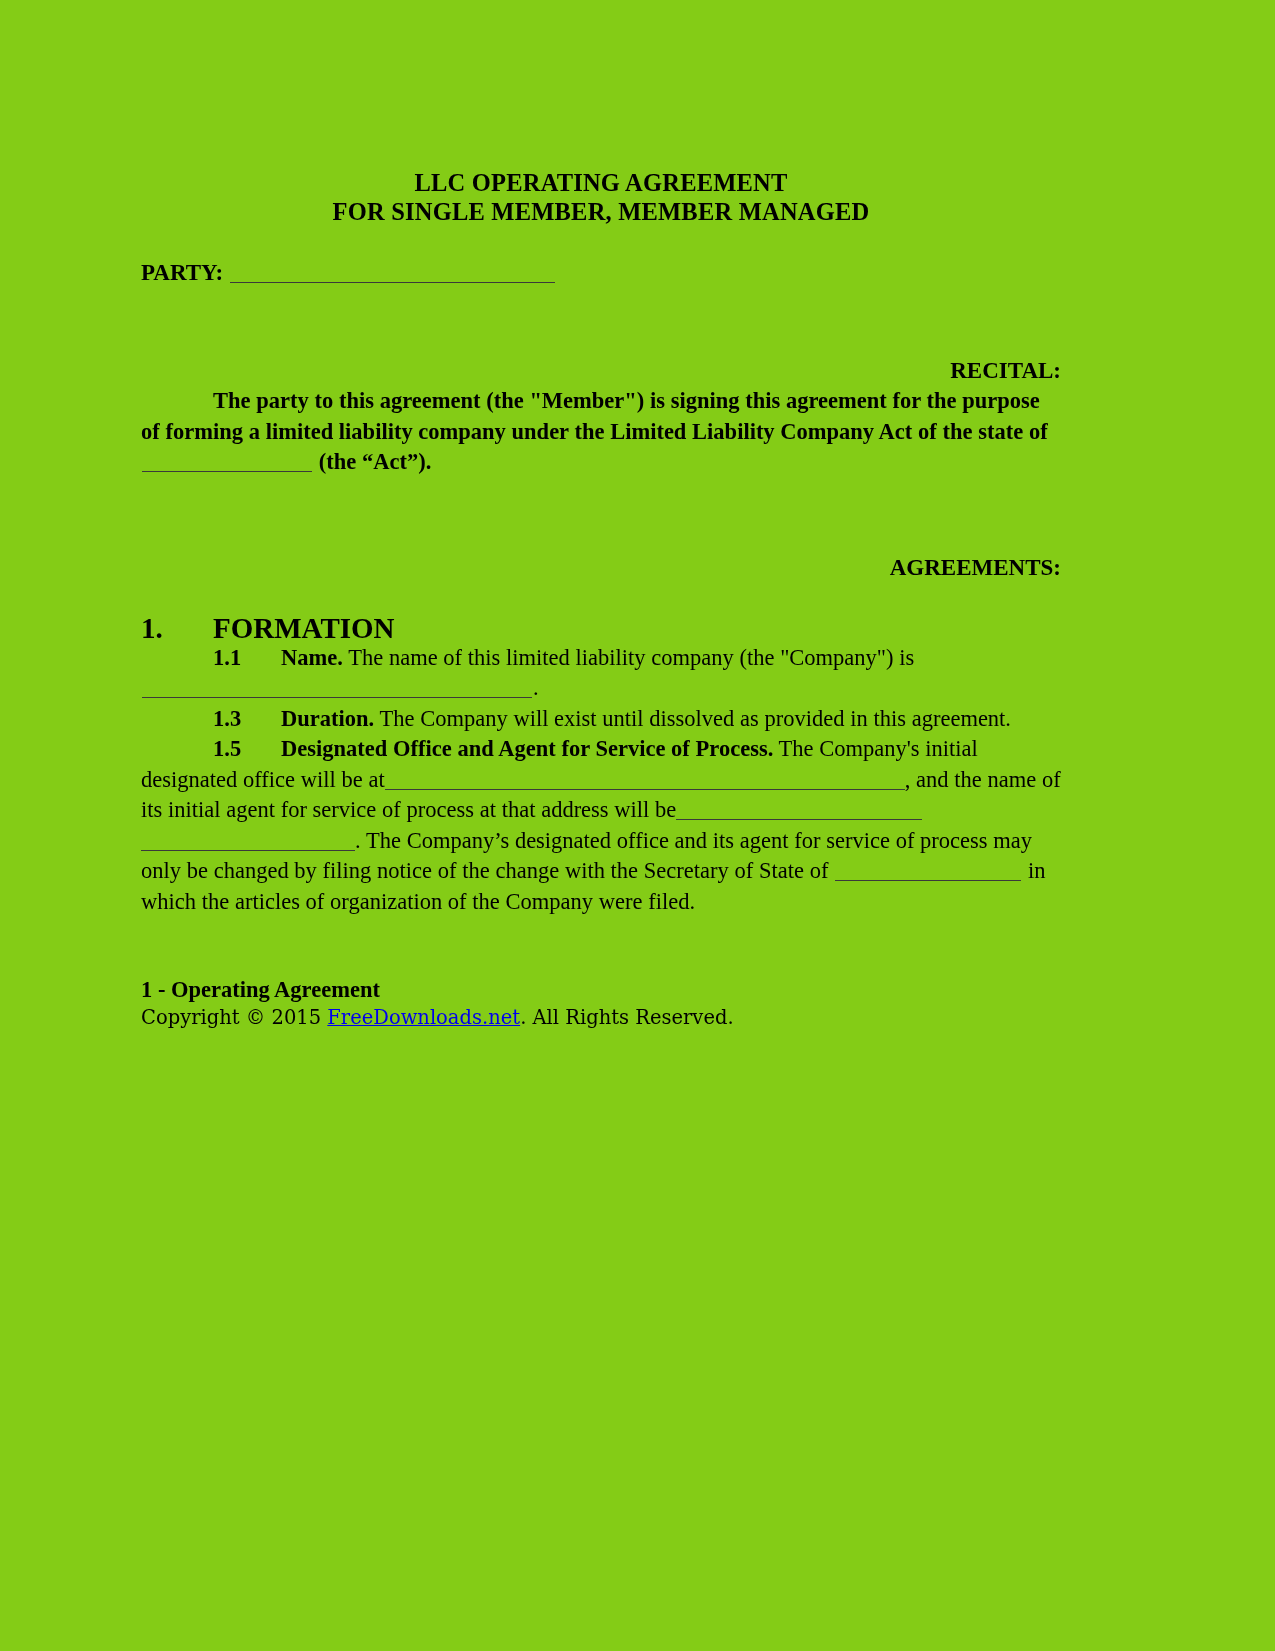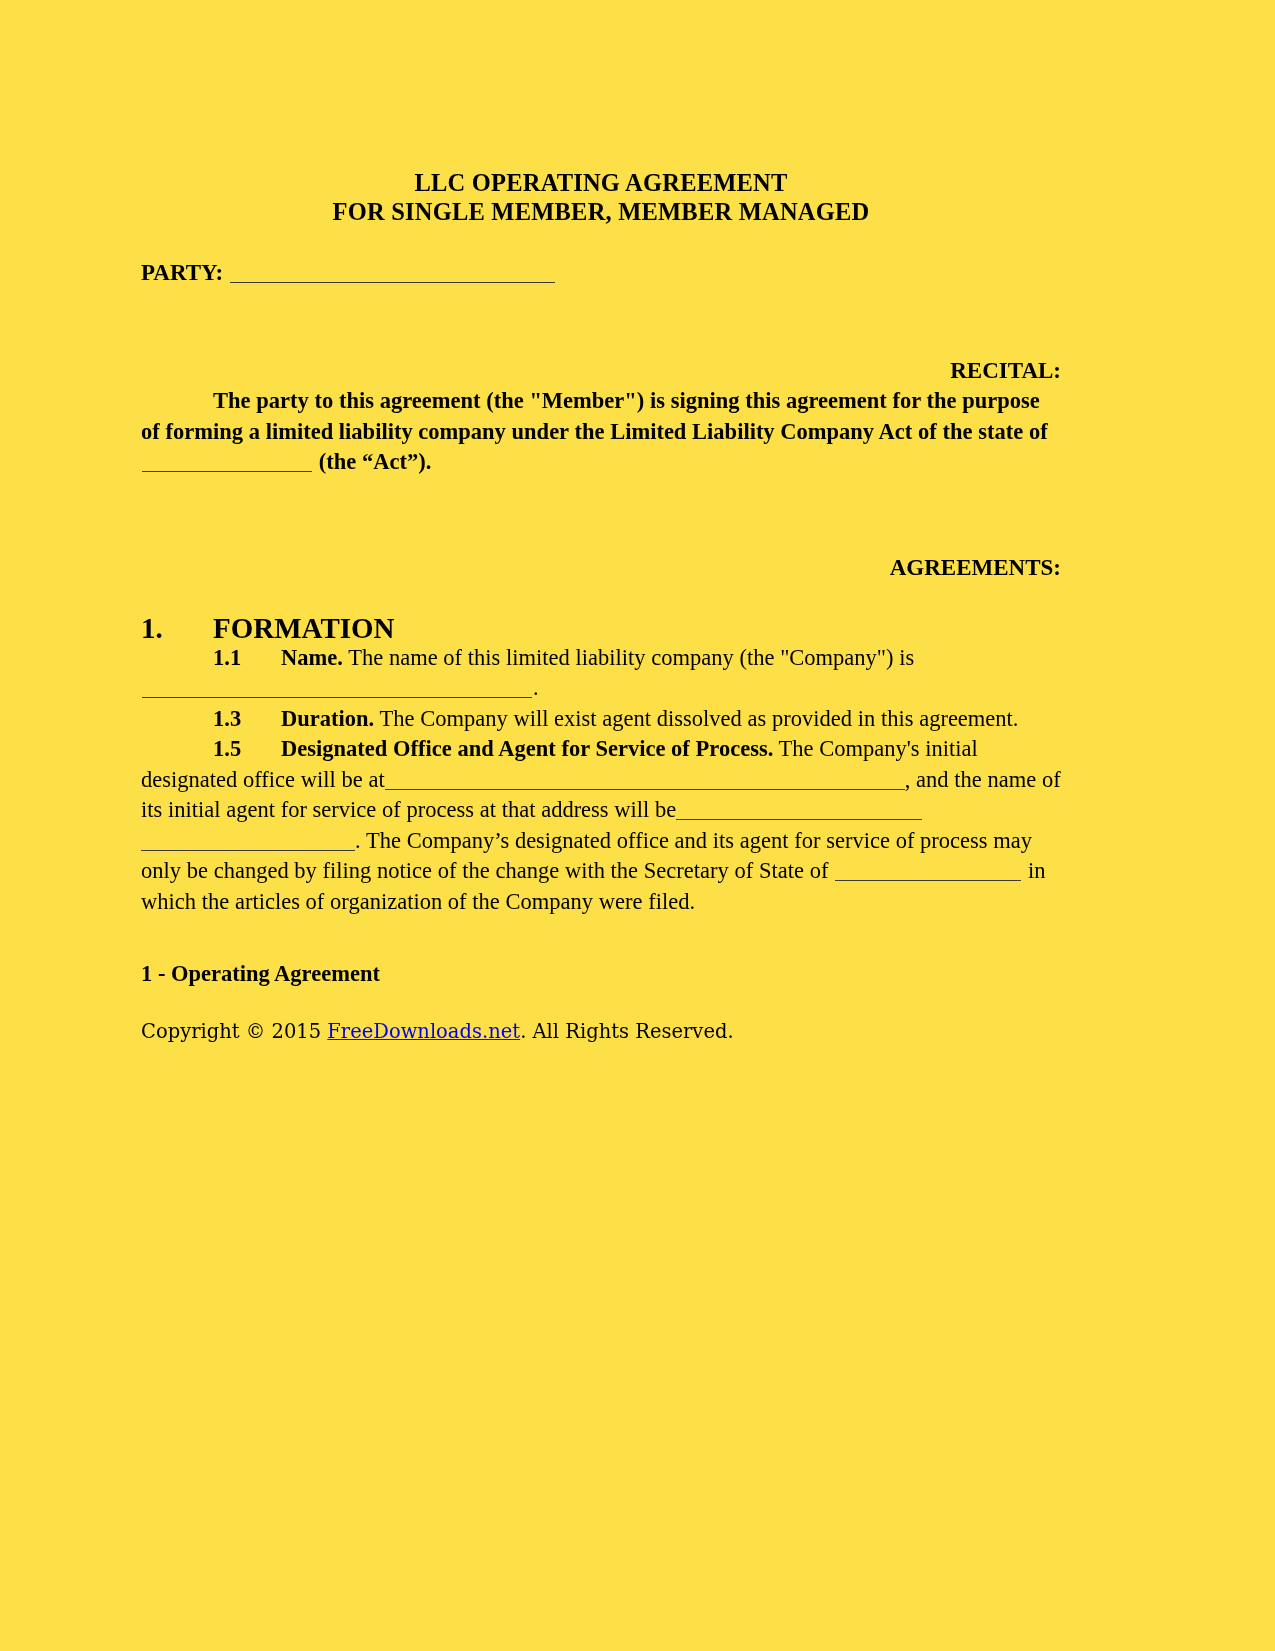--- a/index.html
+++ b/index.html
@@ -5,21 +5,21 @@
 <style>
   html, body {
     margin: 0;
     padding: 0;
     background: #ffffff;
   }
   .page {
     position: relative;
     width: 1275px;
     height: 1651px;
-    background: #fde047;
+    background: #84cc16;
     margin: 0 auto;
     overflow: hidden;
     font-family: "Liberation Serif", "DejaVu Serif", serif;
     color: #000000;
   }
   .content {
     position: absolute;
     left: 141px;
     top: 0;
     width: 920px;
@@ -96,27 +96,26 @@
   .sub .lead { padding-left: 72px; }
   .sub .subnum {
     font-weight: bold;
     display: inline-block;
     width: 68px;
   }
   .sub .subtitle { font-weight: bold; }
 
   
   .footer-title {
-    margin-top: 42px;
+    margin-top: 58px;
     font-size: 22.5px;
     font-weight: bold;
     line-height: 30px;
   }
   .copyright {
-    margin-top: 30px;
     font-size: 19.5px;
     line-height: 26px;
     font-family: "DejaVu Serif", "Liberation Serif", serif;
   }
   .copyright a,
   .copyright .link {
     color: #0000ee;
     text-decoration: underline;
   }
 </style>
@@ -153,21 +152,21 @@
 
     <p class="body sub">
       <span class="lead"></span><span class="subnum">1.1</span><span class="subtitle">Name.</span>
       <span>The name of this limited liability company (the "Company") is</span>
       <span class="blank" style="width:390px;"></span><span>.</span>
     </p>
 
 
     <p class="body sub">
       <span class="lead"></span><span class="subnum">1.3</span><span class="subtitle">Duration.</span>
-      <span>The Company will exist agent dissolved as provided in this agreement.</span>
+      <span>The Company will exist until dissolved as provided in this agreement.</span>
     </p>
 
 
     <p class="body sub">
       <span class="lead"></span><span class="subnum">1.5</span><span class="subtitle">Designated Office and Agent for Service of Process.</span>
       <span>The Company's initial designated office will be at</span><span class="blank inline-tight" style="width:520px;"></span><span>, and the name of its initial agent for service of process at that address will be</span><span class="blank inline-tight" style="width:246px;"></span>
       <span class="blank inline-tight" style="width:214px;"></span><span>. The Company’s designated office and its agent for service of process may only be changed by filing notice of the change with the Secretary of State of</span>
       <span class="blank" style="width:186px;"></span>
       <span>in which the articles of organization of the Company were filed.</span>
     </p>

